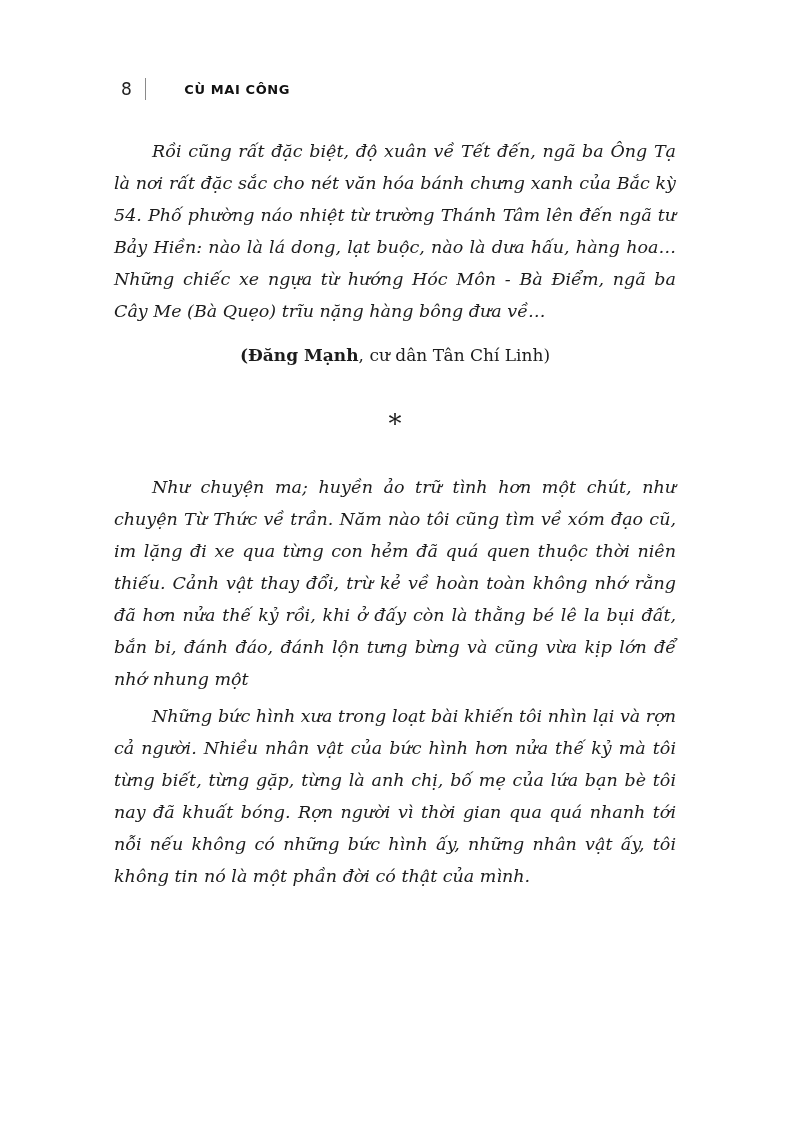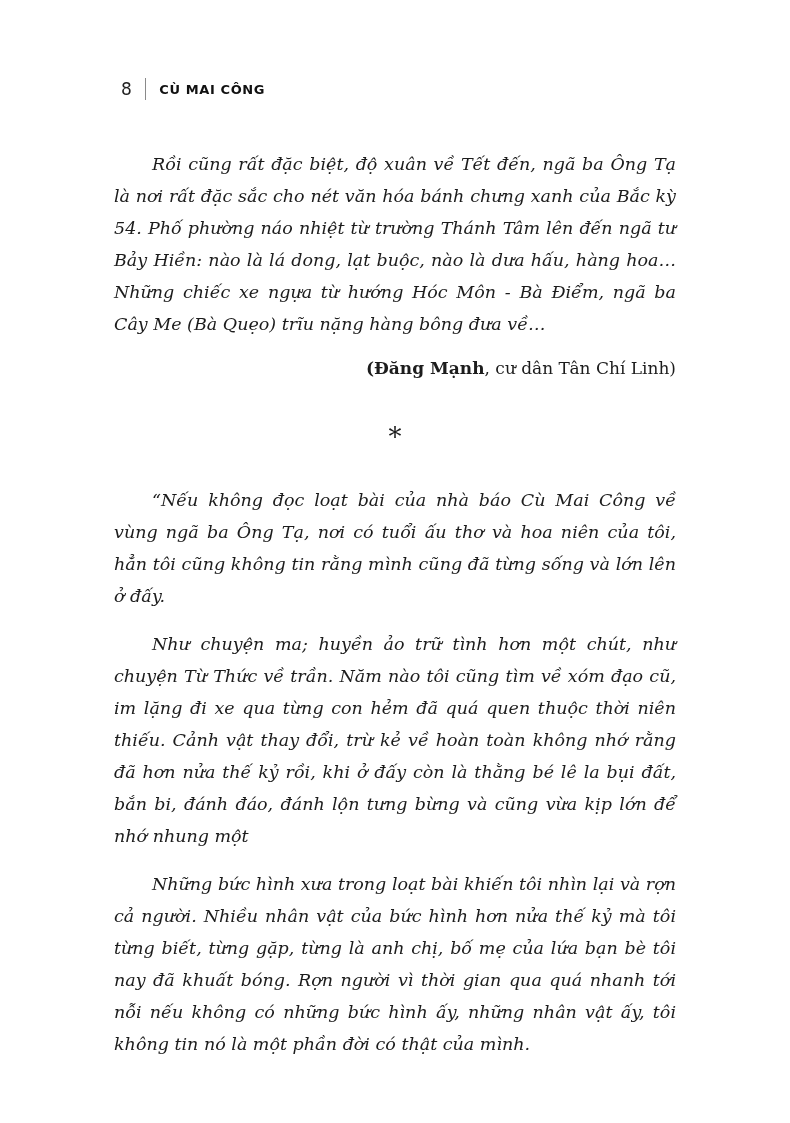--- a/index.html
+++ b/index.html
@@ -30,38 +30,39 @@
     width: 1.5px;
     height: 22px;
     background: #8a8a8a;
   }
   .running-title {
     font-family: "DejaVu Sans", sans-serif;
     font-size: 13px;
     font-weight: bold;
     letter-spacing: 0.6px;
     color: #111111;
+    margin-left: 25px;
   }
   .content {
     position: absolute;
     top: 132px;
     left: 114px;
     width: 562px;
     font-size: 17.5px;
     line-height: 32px;
     font-style: italic;
     text-align: justify;
   }
   .content p {
-    margin: 16px 0 5px 0;
+    margin: 3px 0 5px 0;
     text-indent: 38px;
   }
   .attribution {
     margin-top: 12px;
-    text-align: right;
+    text-align: center;
     font-style: normal;
     font-size: 17px;
     color: #1c1c1c;
   }
   .attribution .bold { font-weight: bold; }
   .section-separator {
     margin: 40px 0 34px 0;
     text-align: center;
     font-style: normal;
     font-size: 26px;
@@ -81,19 +82,18 @@
   </div>
 
   <div class="content">
 
     <p>Rồi cũng rất đặc biệt, độ xuân về Tết đến, ngã ba Ông Tạ là nơi rất đặc sắc cho nét văn hóa bánh chưng xanh của Bắc kỳ 54. Phố phường náo nhiệt từ trường Thánh Tâm lên đến ngã tư Bảy Hiền: nào là lá dong, lạt buộc, nào là dưa hấu, hàng hoa… Những chiếc xe ngựa từ hướng Hóc Môn - Bà Điểm, ngã ba Cây Me (Bà Quẹo) trĩu nặng hàng bông đưa về…</p>
 
     <div class="attribution"><span class="bold">(</span><span class="bold">Đăng Mạnh</span><span>, cư dân Tân Chí Linh)</span></div>
 
     <div class="section-separator">*</div>
 
-    <p>“Nếu không đọc loạt bài của nhà báo Cù Mai Công về vùng ngã ba Ông Tạ, nơi có tuổi ấu thơ và hoa niên của tôi, hẳn tôi cũng không tin rằng mình cũng đã từng sống và lớn lên ở đấy.</p>
     <p>Như chuyện ma; huyền ảo trữ tình hơn một chút, như chuyện Từ Thức về trần. Năm nào tôi cũng tìm về xóm đạo cũ, im lặng đi xe qua từng con hẻm đã quá quen thuộc thời niên thiếu. Cảnh vật thay đổi, trừ kẻ về hoàn toàn không nhớ rằng đã hơn nửa thế kỷ rồi, khi ở đấy còn là thằng bé lê la bụi đất, bắn bi, đánh đáo, đánh lộn tưng bừng và cũng vừa kịp lớn để nhớ nhung một</p>
     <p>Những bức hình xưa trong loạt bài khiến tôi nhìn lại và rợn cả người. Nhiều nhân vật của bức hình hơn nửa thế kỷ mà tôi từng biết, từng gặp, từng là anh chị, bố mẹ của lứa bạn bè tôi nay đã khuất bóng. Rợn người vì thời gian qua quá nhanh tới nỗi nếu không có những bức hình ấy, những nhân vật ấy, tôi không tin nó là một phần đời có thật của mình.</p>
 
   </div>
 
 </div>
 
 </body></html>

